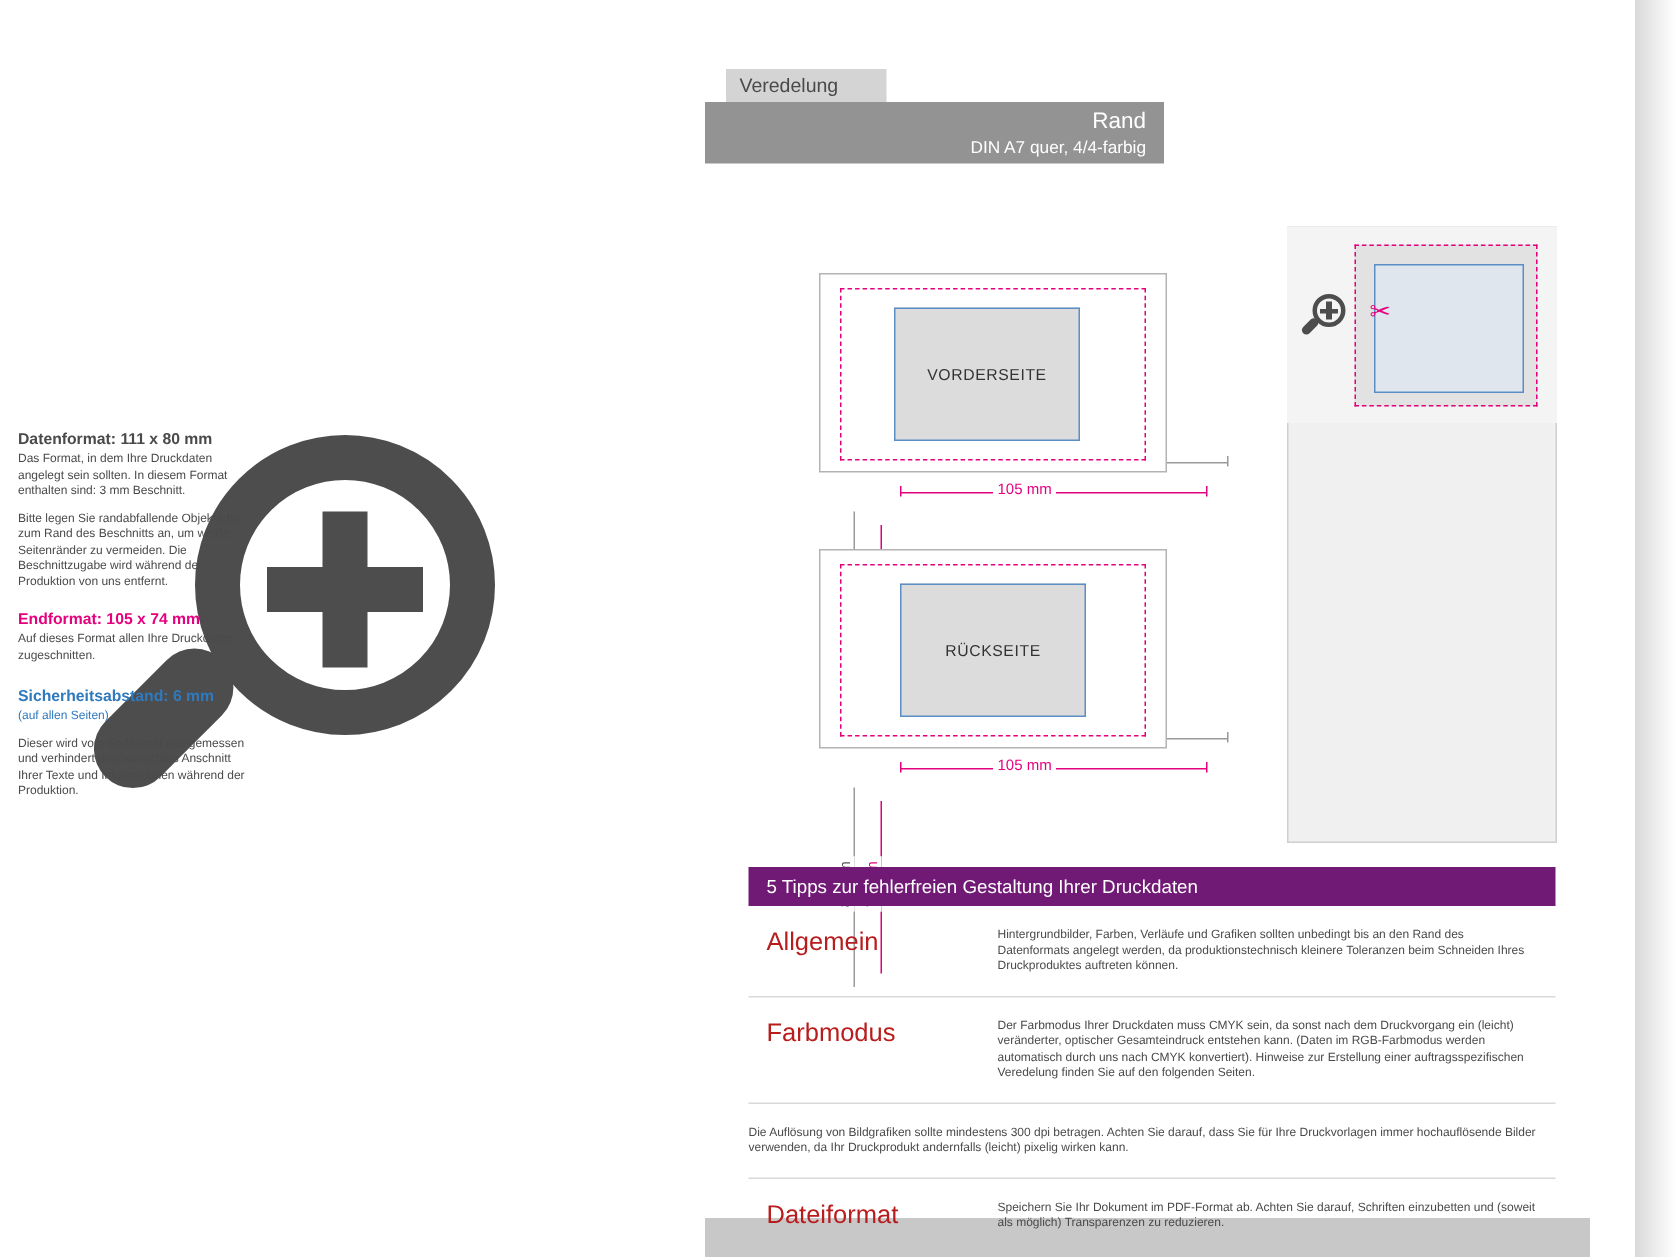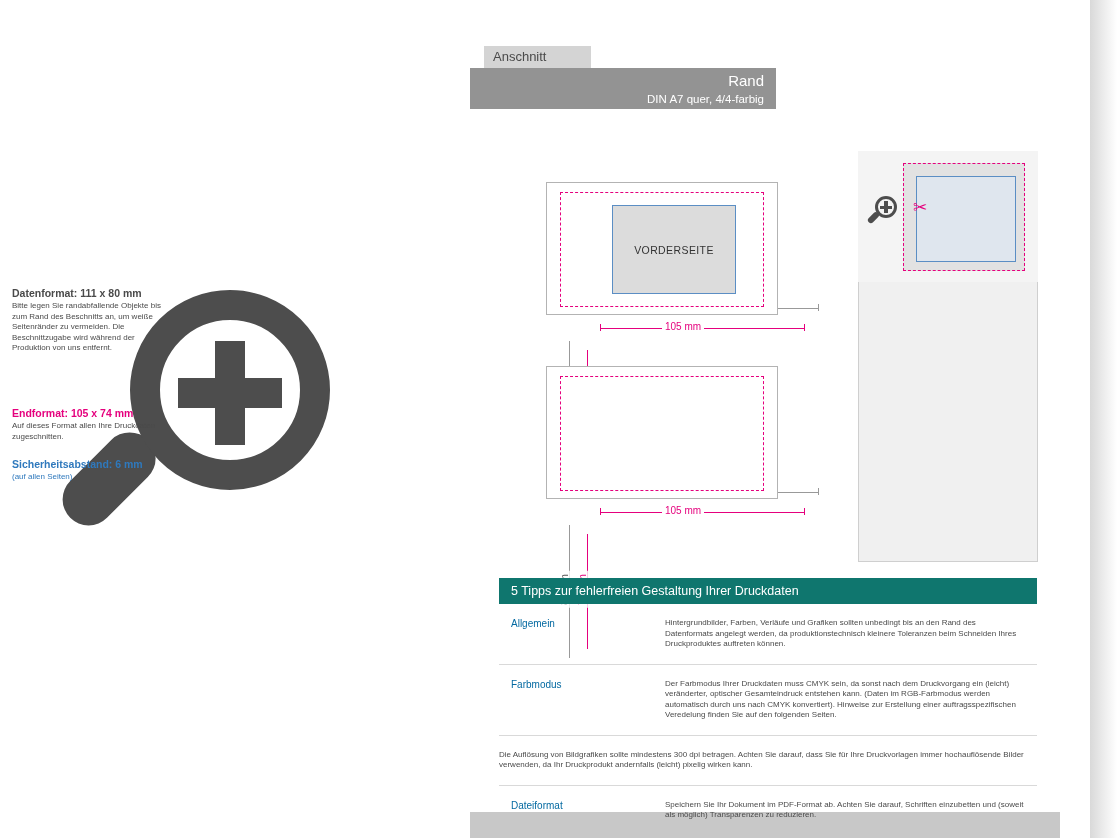--- a/index.html
+++ b/index.html
@@ -249,43 +249,43 @@
     font-size: 8px;
     line-height: 10.5px;
   }
   .info-p + .info-p { margin-top: 8px; }
 
   
   #tips-header {
     position: absolute;
     left: 499px; top: 578px;
     width: 538px; height: 26px;
-    background: #0f766e;
+    background: #701a75;
     color: #ffffff;
     font-size: 12.5px;
     line-height: 26px;
     padding-left: 12px;
     box-sizing: border-box;
   }
   #tips-table {
     position: absolute;
     left: 499px; top: 604px;
     width: 538px;
   }
   .tip-row {
     display: flex;
     border-bottom: 1px solid #d9d9d9;
     box-sizing: border-box;
   }
   .tip-row:last-child { border-bottom: none; }
   .tip-label {
     width: 166px;
     flex: 0 0 166px;
-    font-size: 10px;
-    color: #0369a1;
+    font-size: 17px;
+    color: #b91c1c;
     padding: 14px 0 14px 12px;
     box-sizing: border-box;
   }
   .tip-body {
     flex: 1;
     font-size: 8px;
     line-height: 10.5px;
     color: #4a4a4a;
     padding: 14px 12px 14px 0;
     box-sizing: border-box;
@@ -302,21 +302,21 @@
     <div class="plus-v"></div>
   </div>
 </div>
 
 <div class="band-top"></div>
 <div id="grey-strip"></div>
 <div id="sheet"></div>
 <div id="sheet-shadow"></div>
 <div class="band-bottom"></div>
 
-<div id="doc-tab">Anschnitt</div>
+<div id="doc-tab">Veredelung</div>
 
 <div id="title-bar">
   <div class="t1">Rand</div>
   <div class="t2">DIN A7 quer, 4/4-farbig</div>
 </div>
 
 <div class="card-block" style="left:540px; top:150px; width:300px; height:180px;">
 
   <div class="dim-line-h" style="left:46px; top:158px; width:232px;"></div>
   <div class="tick" style="left:46px; top:154px;"></div>
@@ -329,21 +329,21 @@
   <div class="dim-label pink" style="left:122px; top:171px;">105 mm</div>
 
   <div class="dim-line-v" style="left:29px; top:191px; height:133px;"></div>
   <div class="dim-label vert" style="left:6px; top:250px;">80 mm</div>
 
   <div class="dim-line-v pink" style="left:47px; top:200px; height:115px;"></div>
   <div class="dim-label vert pink" style="left:24px; top:250px;">74 mm</div>
 
   <div class="bleed-box" style="left:6px; top:32px; width:232px; height:133px;"></div>
   <div class="trim-box" style="left:20px; top:42px; width:204px; height:115px;"></div>
-  <div class="safety-box" style="left:72px; top:55px; width:124px; height:89px;">
+  <div class="safety-box" style="left:56px; top:55px; width:124px; height:89px;">
     <span>VORDERSEITE</span>
   </div>
 </div>
 
 <div class="card-block" style="left:540px; top:334px; width:300px; height:180px;">
 
   <div class="dim-line-h" style="left:46px; top:158px; width:232px;"></div>
   <div class="tick" style="left:46px; top:154px;"></div>
   <div class="tick" style="left:278px; top:154px;"></div>
   <div class="dim-label" style="left:122px; top:151px;">111 mm</div>
@@ -354,49 +354,54 @@
   <div class="dim-label pink" style="left:122px; top:171px;">105 mm</div>
 
   <div class="dim-line-v" style="left:29px; top:191px; height:133px;"></div>
   <div class="dim-label vert" style="left:6px; top:250px;">80 mm</div>
 
   <div class="dim-line-v pink" style="left:47px; top:200px; height:115px;"></div>
   <div class="dim-label vert pink" style="left:24px; top:250px;">74 mm</div>
 
   <div class="bleed-box" style="left:6px; top:32px; width:232px; height:133px;"></div>
   <div class="trim-box" style="left:20px; top:42px; width:204px; height:115px;"></div>
+  <div class="safety-box" style="left:60px; top:55px; width:124px; height:89px;">
+    <span>RÜCKSEITE</span>
+  </div>
 </div>
 
 <div id="info-panel"></div>
 <div id="info-thumb">
   <div id="thumb-card">
     <div id="thumb-inner"></div>
   </div>
   <div id="thumb-lens">
     <div class="hand2"></div>
     <div class="ring2"></div>
     <div class="ph"></div>
     <div class="pv"></div>
   </div>
   <div id="scissors">✂</div>
 </div>
 
 <div class="info-text" style="top:287px;">
   <div class="info-h">Datenformat: 111 x 80 mm</div>
+  <div class="info-p">Das Format, in dem Ihre Druckdaten angelegt sein sollten. In diesem Format enthalten sind: 3 mm Beschnitt.</div>
   <div class="info-p">Bitte legen Sie randabfallende Objekte bis zum Rand des Beschnitts an, um weiße Seitenränder zu vermeiden. Die Beschnittzugabe wird während der Produktion von uns entfernt.</div>
 </div>
 
 <div class="info-text" style="top:407px;">
   <div class="info-h pink">Endformat: 105 x 74 mm</div>
   <div class="info-p">Auf dieses Format allen Ihre Druckdaten zugeschnitten.</div>
 </div>
 
 <div class="info-text" style="top:458px;">
   <div class="info-h blue">Sicherheitsabstand: 6 mm</div>
   <div class="info-p" style="color:#2f79bd;">(auf allen Seiten)</div>
+  <div class="info-p">Dieser wird vom Endformat aus gemessen und verhindert unerwünschtes Anschnitt Ihrer Texte und Informationen während der Produktion.</div>
 </div>
 
 <div id="tips-header">5 Tipps zur fehlerfreien Gestaltung Ihrer Druckdaten</div>
 <div id="tips-table">
 
   <div class="tip-row">
     <div class="tip-label">Allgemein</div>
     <div class="tip-body">Hintergrundbilder, Farben, Verläufe und Grafiken sollten unbedingt bis an den Rand des Datenformats angelegt werden, da produktionstechnisch kleinere Toleranzen beim Schneiden Ihres Druckproduktes auftreten können.</div>
   </div>
 

